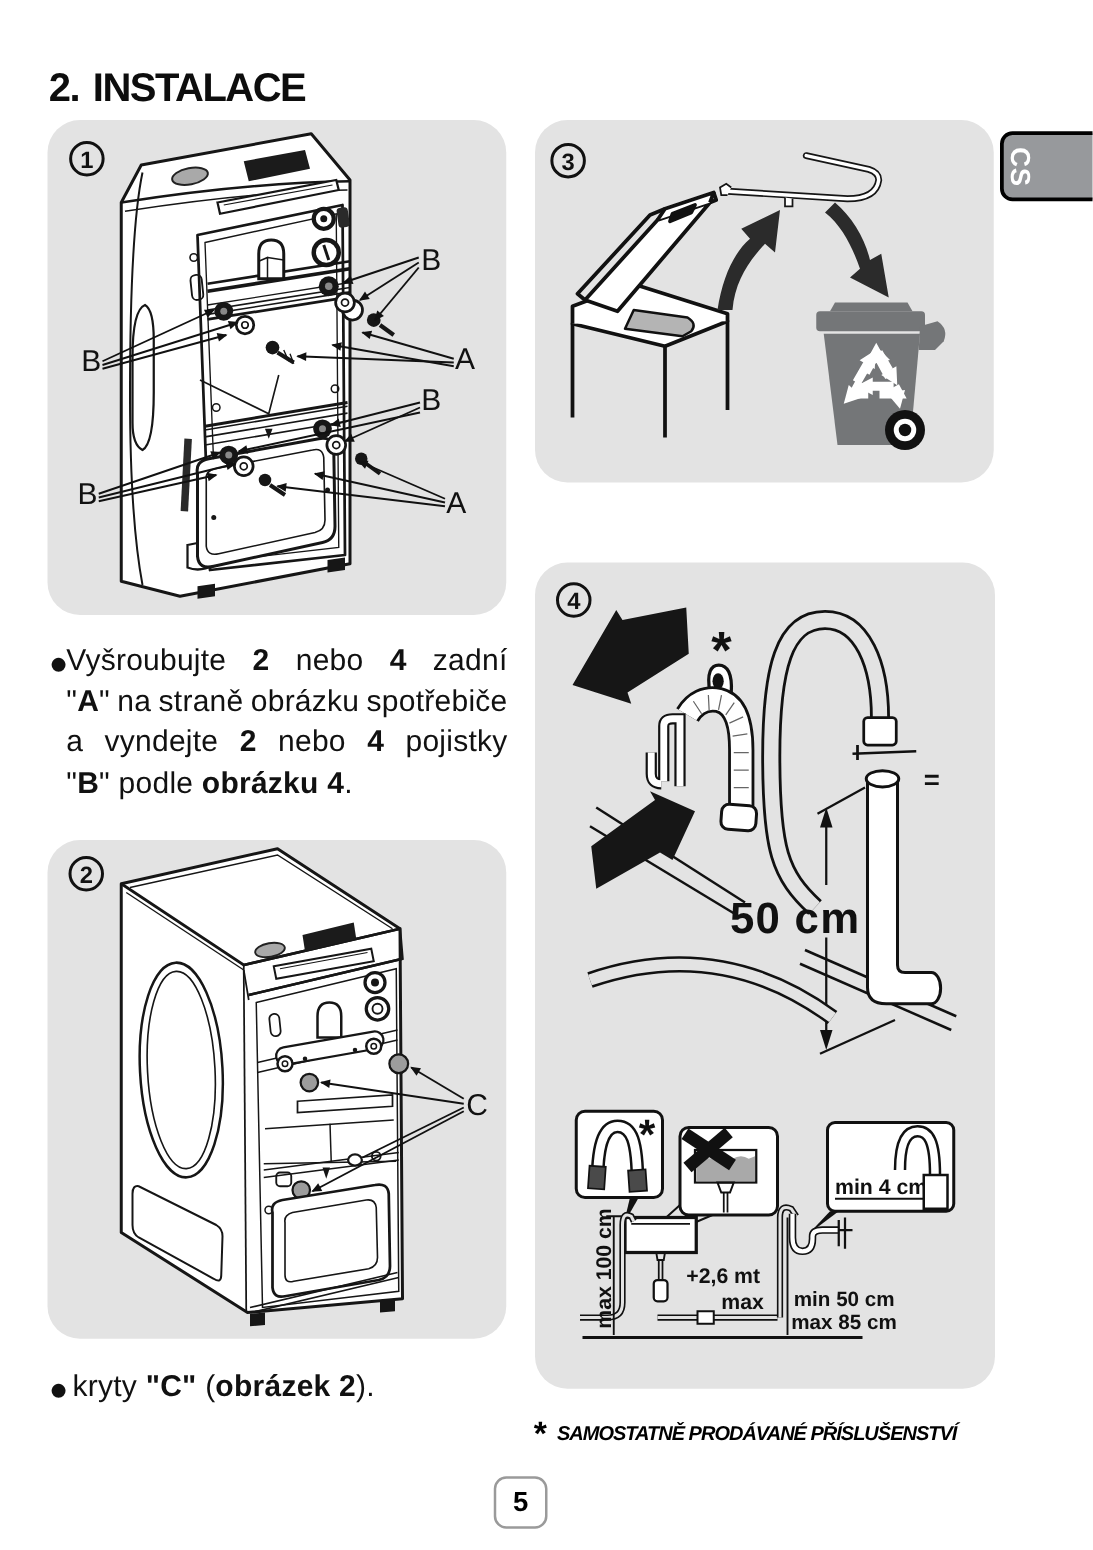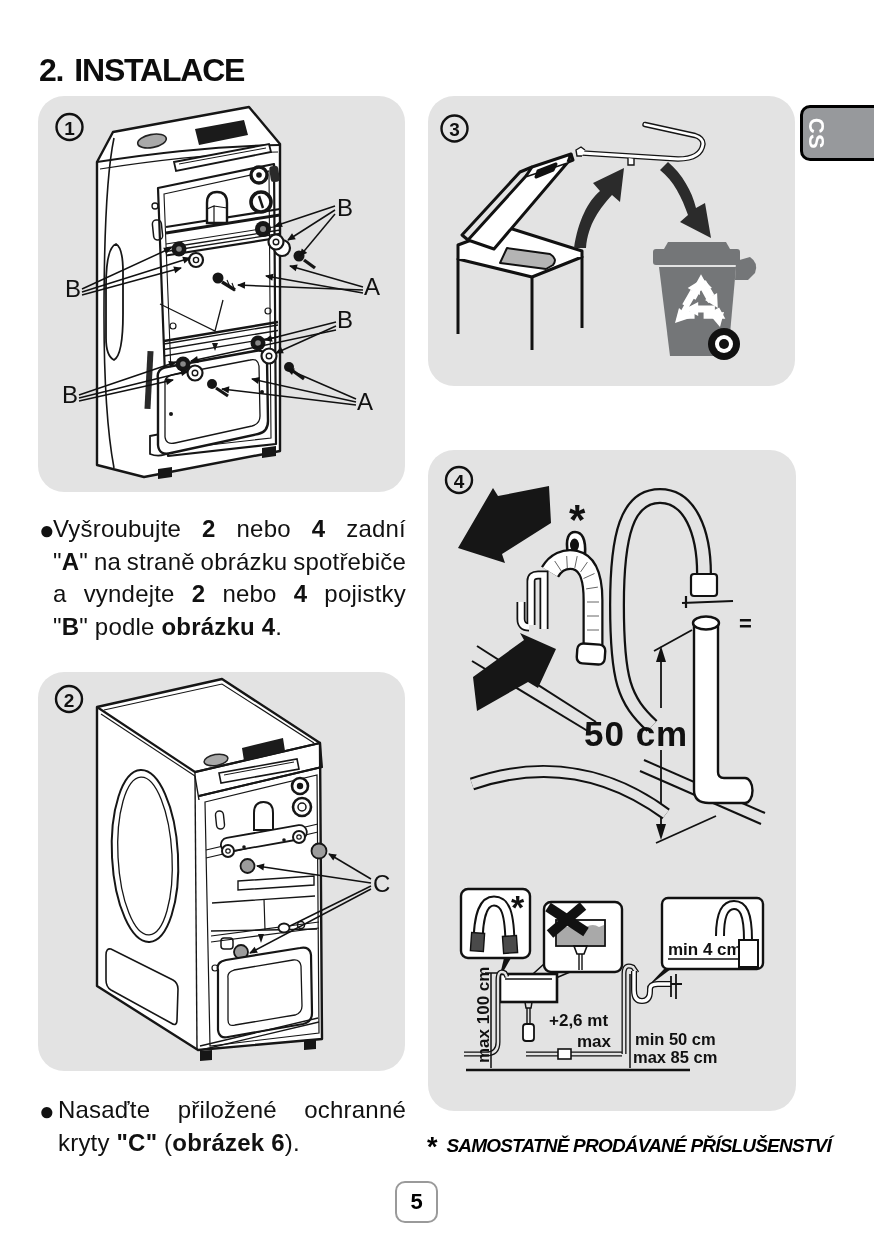--- a/index.html
+++ b/index.html
@@ -245,26 +245,21 @@
 <path d="M333,214 L252,254"></path>
 <path d="M333,217 L212,281" marker-end="url(#ah)"></path>
 </g>
 <text x="335" y="220" font-size="24" fill="#111">C</text>
 </svg>
 </div>
 
 <div class="abs txt" style="left:39px;top:1094px;width:367px;">
 <div style="position:absolute;left:0;top:1px;font-size:26px;">●</div>
 <div style="margin-left:19px;">
-<div class="jline">
-        <span>Nasaďte</span>
-        <span>přiložené</span>
-        <span>ochranné</span>
-      </div>
-<div><span>kryty <b>"C"</b> (<b>obrázek 6</b>).</span></div>
+<div><span>kryty <b>"C"</b> (<b>obrázek 2</b>).</span></div>
 </div>
 </div>
 
 <div class="panel" style="left:428px;top:96px;width:367px;height:290px;">
 <svg width="367" height="290" viewBox="0 0 367 290" id="svg3">
 <g stroke="#111" fill="none" stroke-width="2.2">
 <circle cx="26.5" cy="32.5" r="13" stroke-width="2.4"></circle>
 </g>
 <text x="26.5" y="40" font-size="19" font-weight="bold" text-anchor="middle" fill="#111">3</text>
 
@@ -480,18 +475,18 @@
 <path d="M202,524 L202,618" stroke="#111" stroke-width="1.5" fill="none"></path>
 <text x="207" y="595" font-size="16.5" font-weight="bold" fill="#111">min 50 cm</text>
 <text x="205" y="613" font-size="16.5" font-weight="bold" fill="#111">max 85 cm</text>
 
 <path d="M38,620 L262,620" stroke="#111" stroke-width="2.4" fill="none"></path>
 </svg>
 </div>
 
 <div class="abs" style="left:427px;top:1128px;">
 <span style="font-size:27px;font-weight:bold;position:relative;top:4px;">*</span>
-<span style="font-size:19px;font-weight:bold;font-style:italic;letter-spacing:-0.8px;text-align:right;">&nbsp;SAMOSTATNĚ PRODÁVANÉ PŘÍSLUŠENSTVÍ</span>
+<span style="font-size:16px;font-weight:bold;font-style:italic;letter-spacing:-0.8px;text-align:right;">&nbsp;SAMOSTATNĚ PRODÁVANÉ PŘÍSLUŠENSTVÍ</span>
 </div>
 
 <div class="abs" style="left:395px;top:1181px;width:43px;height:42px;border:2px solid #9a9a9a;border-radius:10px;box-sizing:border-box;background:#fff;text-align:center;">
 <div style="font-size:22px;font-weight:bold;line-height:38px;">5</div>
 </div>
 
 </body></html>

